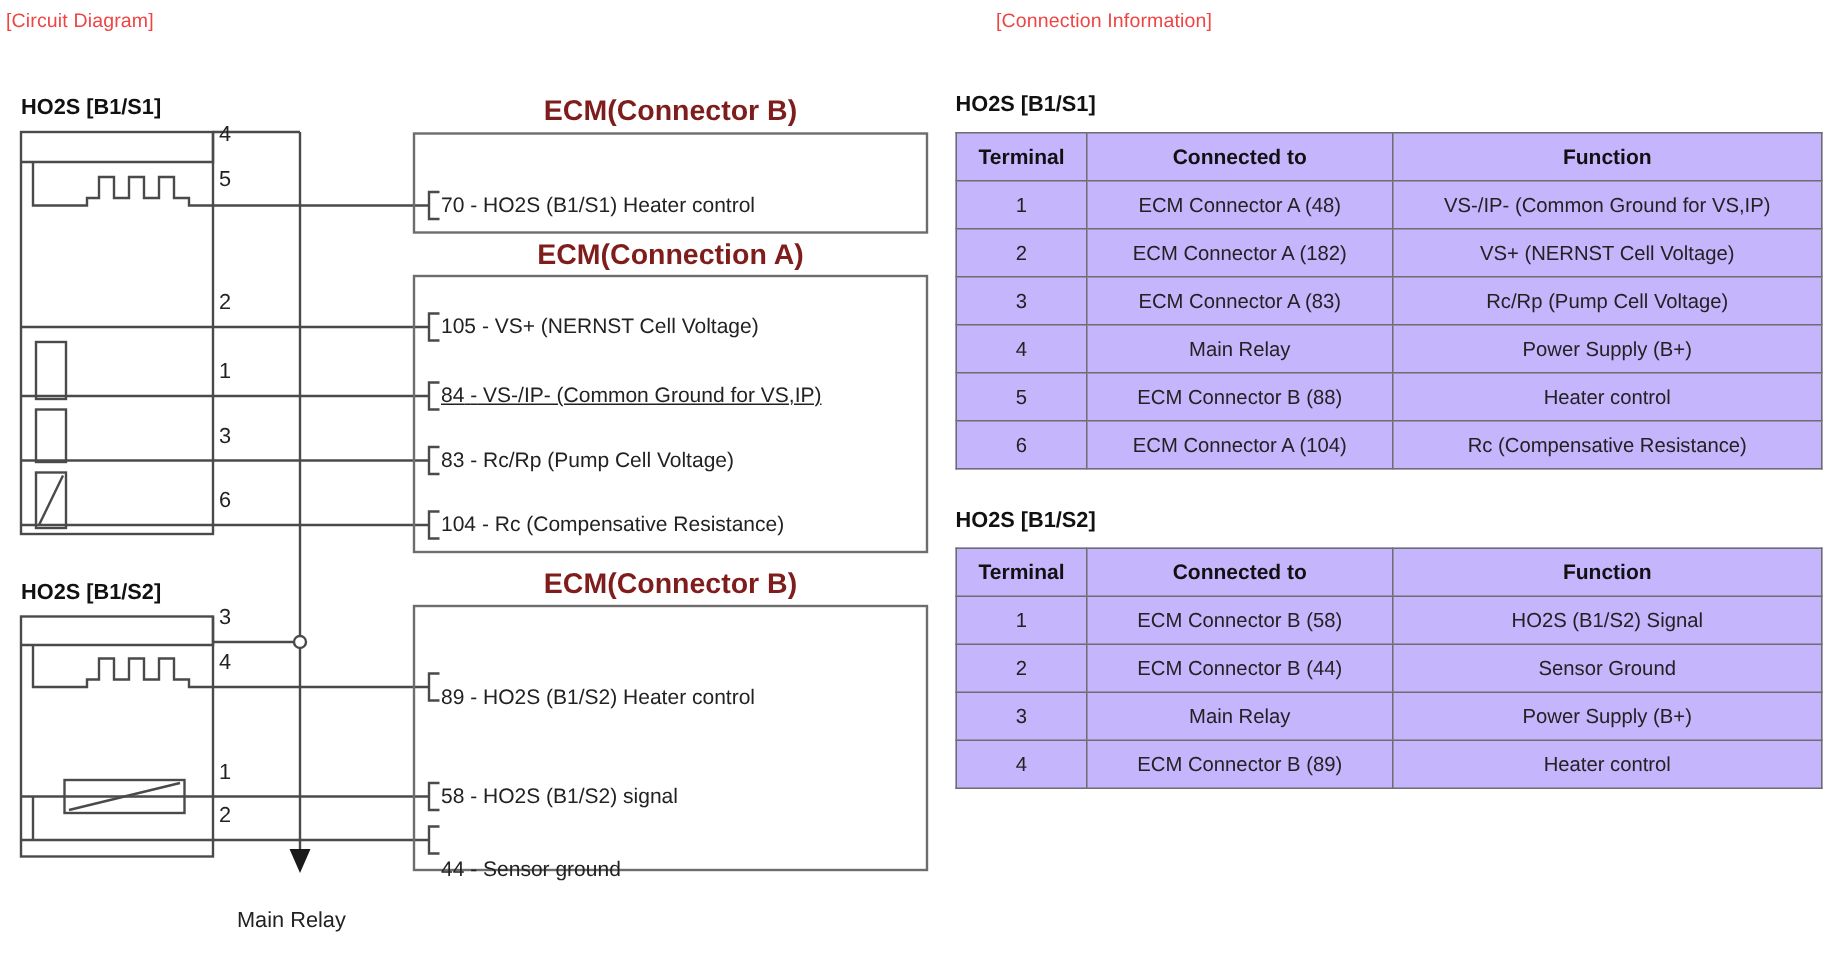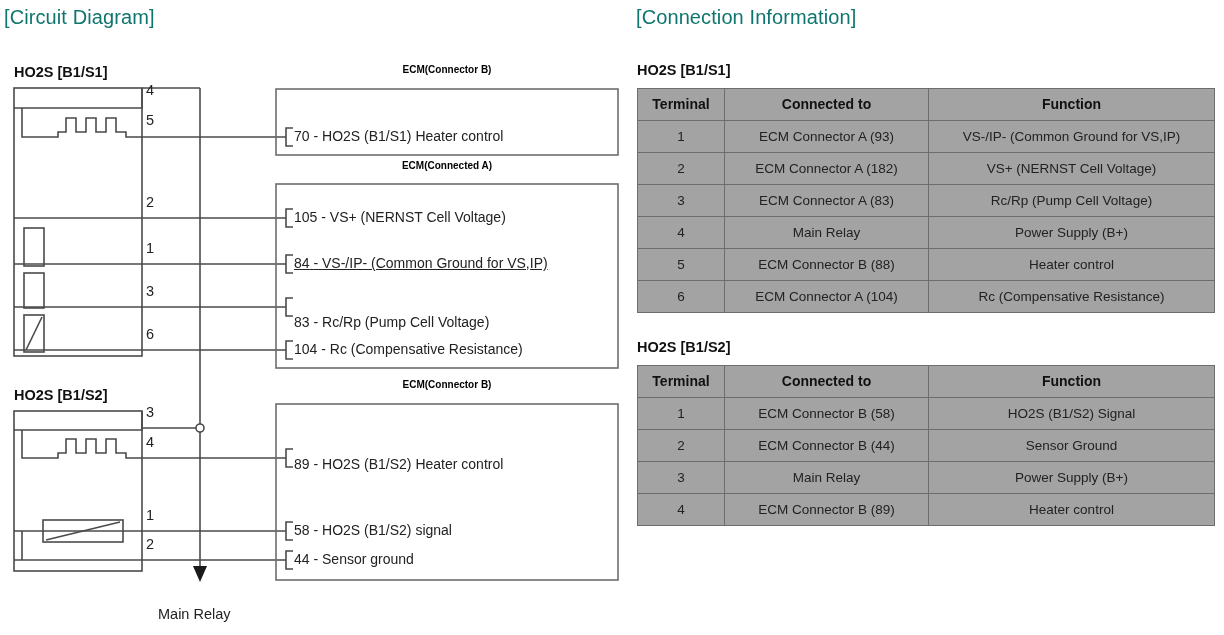--- a/index.html
+++ b/index.html
@@ -2,58 +2,58 @@
 <html><head>
 <meta charset="utf-8">
 <style>
   html,body{margin:0;padding:0;background:#ffffff;}
   body{
     width:1224px;height:635px;position:relative;overflow:hidden;
     font-family:"Liberation Sans","DejaVu Sans",sans-serif;
     color:#1a1a1a;
   }
   .abs{position:absolute;}
-  .sec-head{font-size:20px;color:#0f766e;letter-spacing:.1px;white-space:nowrap;}
+  .sec-head{font-size:13px;color:#ef4444;letter-spacing:.1px;white-space:nowrap;}
   .blk-title{font-size:14.5px;font-weight:bold;color:#111;white-space:nowrap;}
-  .ecm-title{font-size:10px;font-weight:bold;color:#000000;white-space:nowrap;text-align:center;}
+  .ecm-title{font-size:19px;font-weight:bold;color:#7f1d1d;white-space:nowrap;text-align:center;}
   .pinnum{font-size:14.5px;color:#222;white-space:nowrap;}
   .ecmlabel{font-size:14px;color:#222;white-space:nowrap;}
   .relaylabel{font-size:14.5px;color:#222;white-space:nowrap;}
 
   svg.layer{position:absolute;left:0;top:0;width:1224px;height:635px;overflow:visible;}
 
   
   .tbl-title{font-size:14.5px;font-weight:bold;color:#111;white-space:nowrap;}
   table.conn{
     border-collapse:collapse;
     table-layout:fixed;
     font-size:13.5px;
     color:#222;
-    background:#a3a3a3;
+    background:#c4b5fd;
   }
   table.conn td,table.conn th{
     border:1px solid #6d6d6d;
     text-align:center;
     padding:0;
     height:31px;
     line-height:31px;
     white-space:nowrap;
     overflow:hidden;
     font-weight:normal;
   }
   table.conn th{font-weight:bold;font-size:14px;color:#111;}
   .c1{width:86px;}
   .c2{width:203px;}
   .c3{width:285px;}
 </style>
 </head>
 <body>
 
 <div class="abs sec-head" style="left:4px;top:6px;">[Circuit Diagram]</div>
-<div class="abs sec-head" style="left:636px;top:6px;">[Connection Information]</div>
+<div class="abs sec-head" style="left:664px;top:6px;">[Connection Information]</div>
 
 <svg class="layer" viewBox="0 0 1224 635" xmlns="http://www.w3.org/2000/svg">
   <g fill="none" stroke="#4a4a4a" stroke-width="1.6" shape-rendering="geometricPrecision">
 
     <rect x="14" y="88" width="128" height="268"></rect>
 
     <path d="M14,108 L142,108 L142,88"></path>
     <path d="M22,108 L22,137 L58,137 L58,132
              L66,132 L66,118 L76,118 L76,132
              L86,132 L86,118 L96,118 L96,132
@@ -143,80 +143,80 @@
 <div class="abs pinnum" style="left:146px;top:326px;">6</div>
 
 <div class="abs pinnum" style="left:146px;top:404px;">3</div>
 <div class="abs pinnum" style="left:146px;top:434px;">4</div>
 <div class="abs pinnum" style="left:146px;top:507px;">1</div>
 <div class="abs pinnum" style="left:146px;top:536px;">2</div>
 
 <div class="abs relaylabel" style="left:158px;top:606px;">Main Relay</div>
 
 <div class="abs ecm-title" style="left:276px;top:64px;width:342px;">ECM(Connector B)</div>
-<div class="abs ecm-title" style="left:276px;top:160px;width:342px;">ECM(Connected A)</div>
+<div class="abs ecm-title" style="left:276px;top:160px;width:342px;">ECM(Connection A)</div>
 <div class="abs ecm-title" style="left:276px;top:379px;width:342px;">ECM(Connector B)</div>
 
 <div class="abs ecmlabel" style="left:294px;top:128px;">
   <span>70</span>
   <span>-</span>
   <span>HO2S (B1/S1) Heater control</span>
 </div>
 
 <div class="abs ecmlabel" style="left:294px;top:209px;">
   <span>105</span>
   <span>-</span>
   <span>VS+ (NERNST Cell Voltage)</span>
 </div>
 <div class="abs ecmlabel" style="left:294px;top:255px;text-decoration:underline;">
   <span>84</span>
   <span>-</span>
   <span>VS-/IP- (Common Ground for VS,IP)</span>
 </div>
-<div class="abs ecmlabel" style="left:294px;top:298px;margin-top:16px;">
+<div class="abs ecmlabel" style="left:294px;top:298px;">
   <span>83</span>
   <span>-</span>
   <span>Rc/Rp (Pump Cell Voltage)</span>
 </div>
 <div class="abs ecmlabel" style="left:294px;top:341px;">
   <span>104</span>
   <span>-</span>
   <span>Rc (Compensative Resistance)</span>
 </div>
 
 <div class="abs ecmlabel" style="left:294px;top:456px;">
   <span>89</span>
   <span>-</span>
   <span>HO2S (B1/S2) Heater control</span>
 </div>
 <div class="abs ecmlabel" style="left:294px;top:522px;">
   <span>58</span>
   <span>-</span>
   <span>HO2S (B1/S2) signal</span>
 </div>
-<div class="abs ecmlabel" style="left:294px;top:551px;text-align:center;">
+<div class="abs ecmlabel" style="left:294px;top:571px;text-align:center;">
   <span>44</span>
   <span>-</span>
   <span>Sensor ground</span>
 </div>
 
 <div class="abs tbl-title" style="left:637px;top:62px;">HO2S [B1/S1]</div>
 <div class="abs" style="left:637px;top:88px;">
   <table class="conn">
     <thead>
       <tr>
         <th class="c1">Terminal</th>
         <th class="c2">Connected to</th>
         <th class="c3">Function</th>
       </tr>
     </thead>
     <tbody>
       <tr>
         <td>1</td>
-        <td>ECM Connector A (93)</td>
+        <td>ECM Connector A (48)</td>
         <td>VS-/IP- (Common Ground for VS,IP)</td>
       </tr>
       <tr>
         <td>2</td>
         <td>ECM Connector A (182)</td>
         <td>VS+ (NERNST Cell Voltage)</td>
       </tr>
       <tr>
         <td>3</td>
         <td>ECM Connector A (83)</td>

